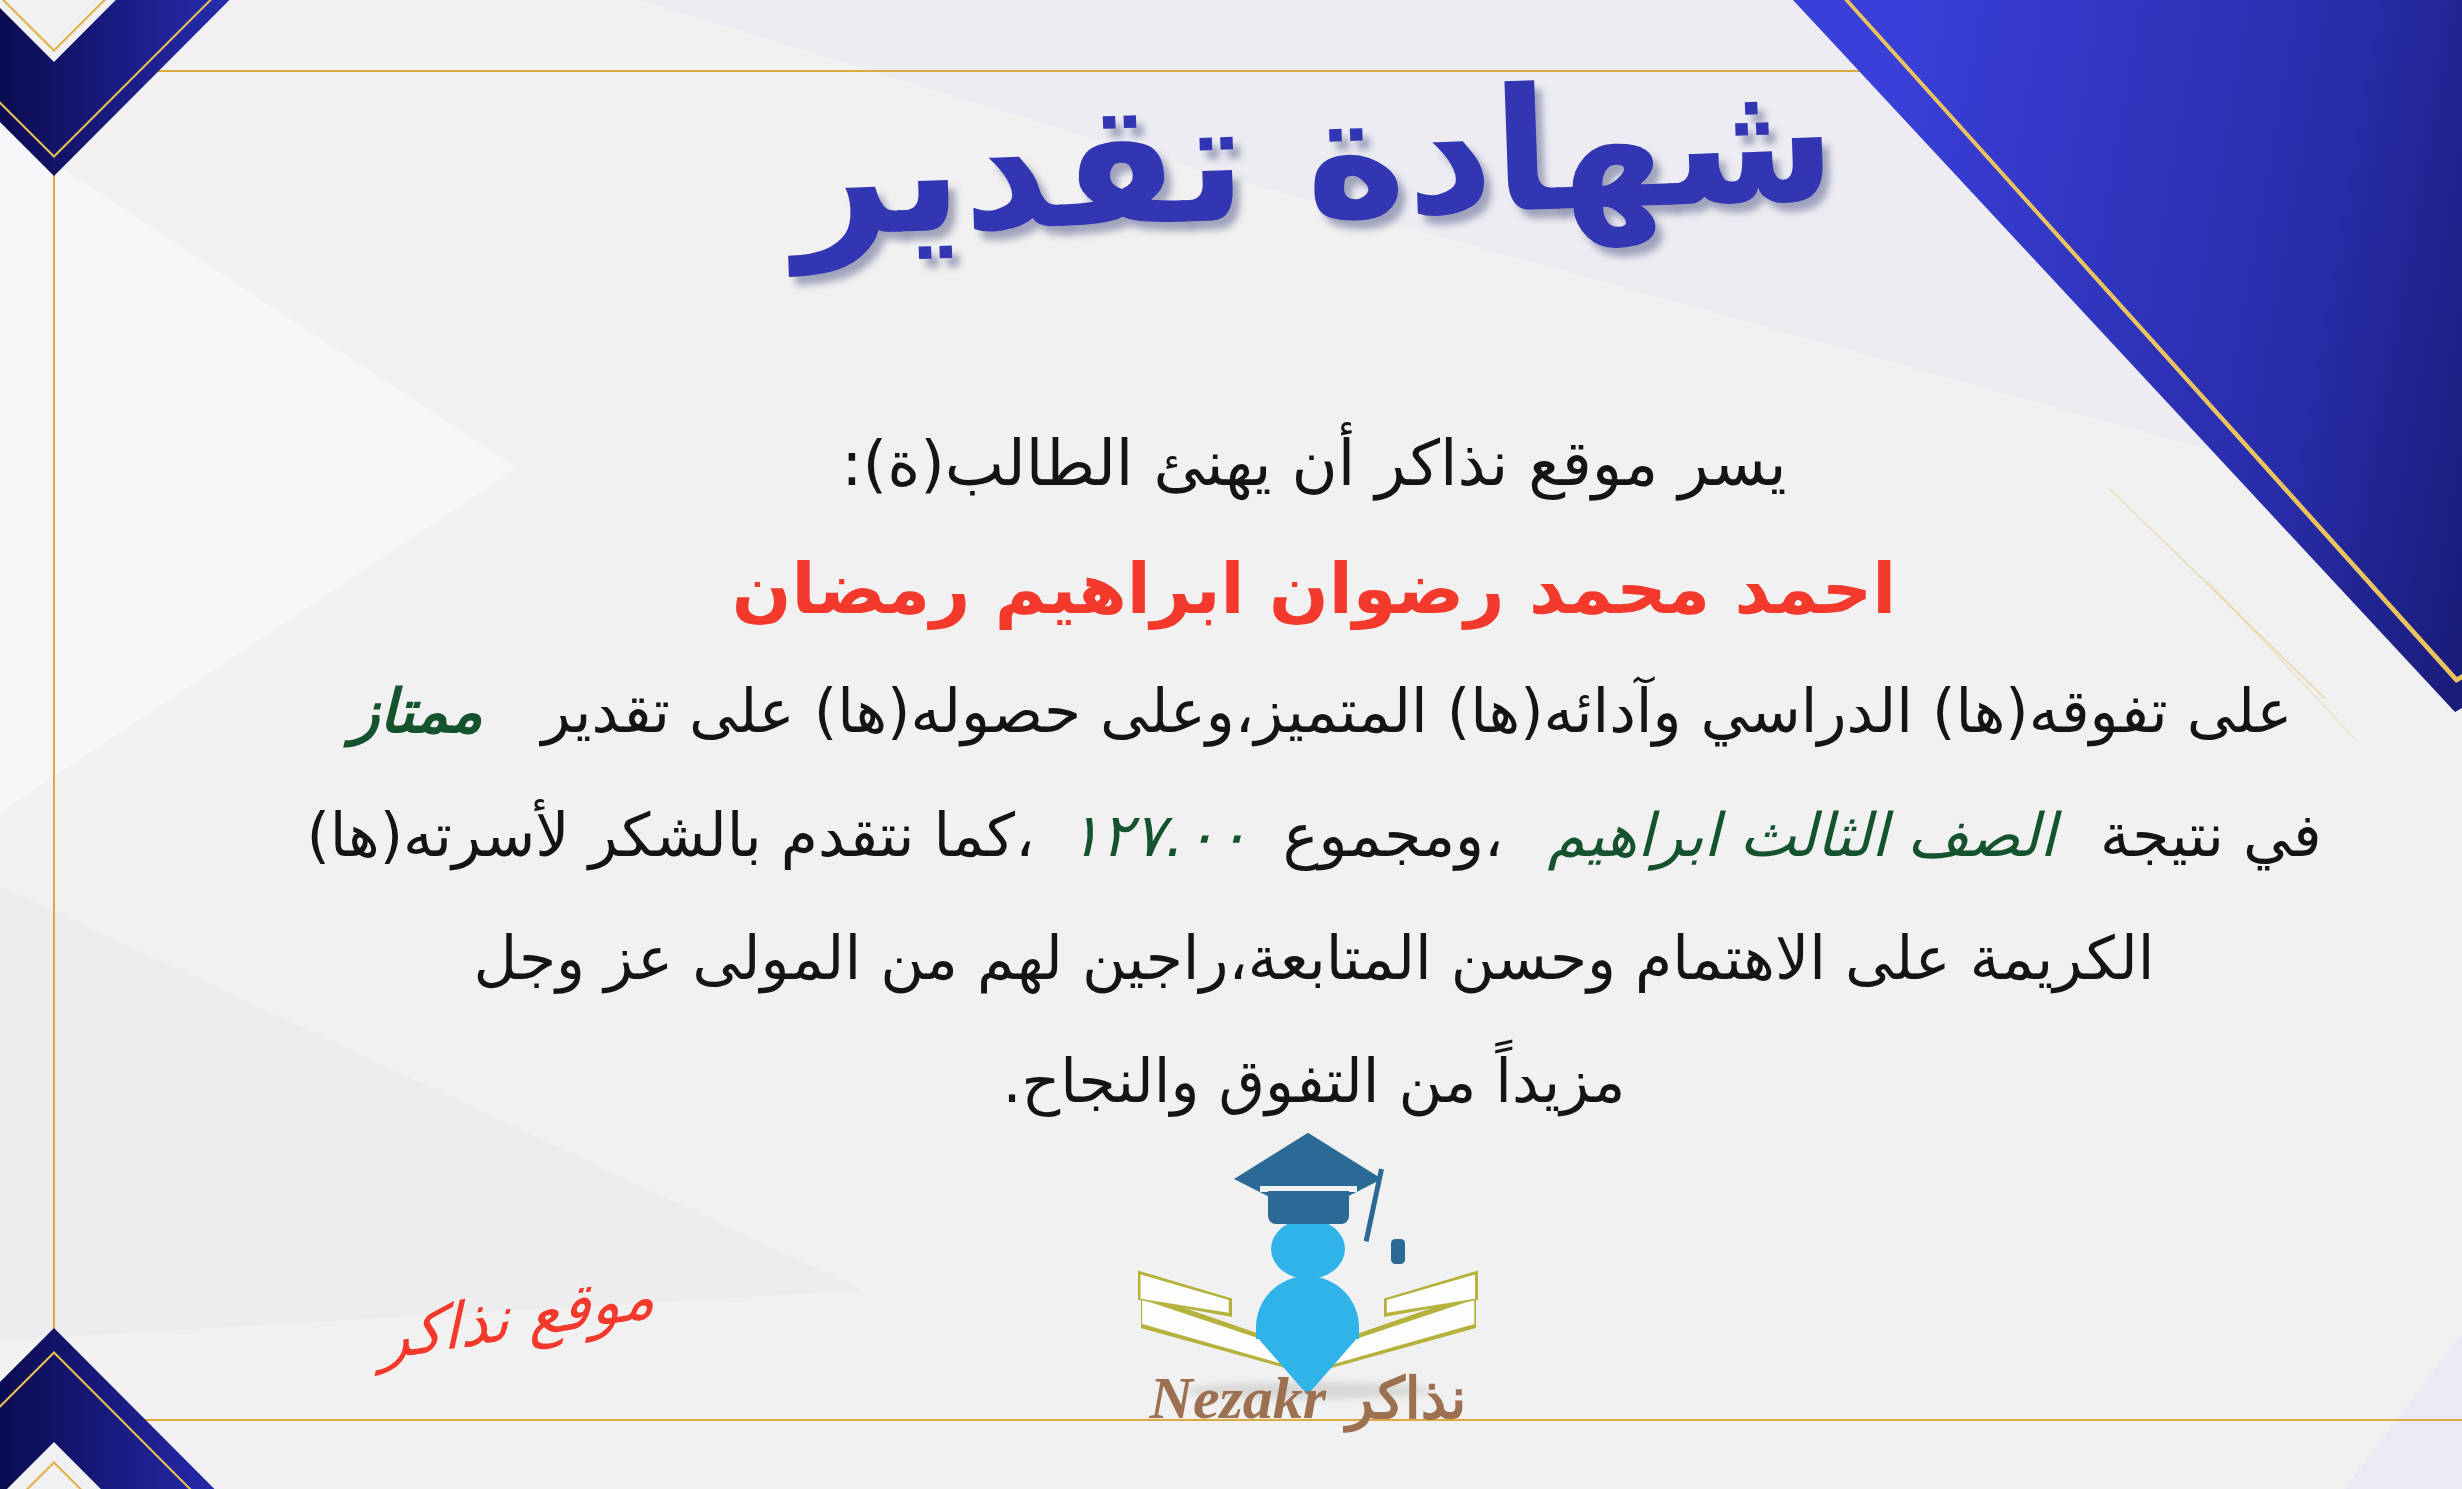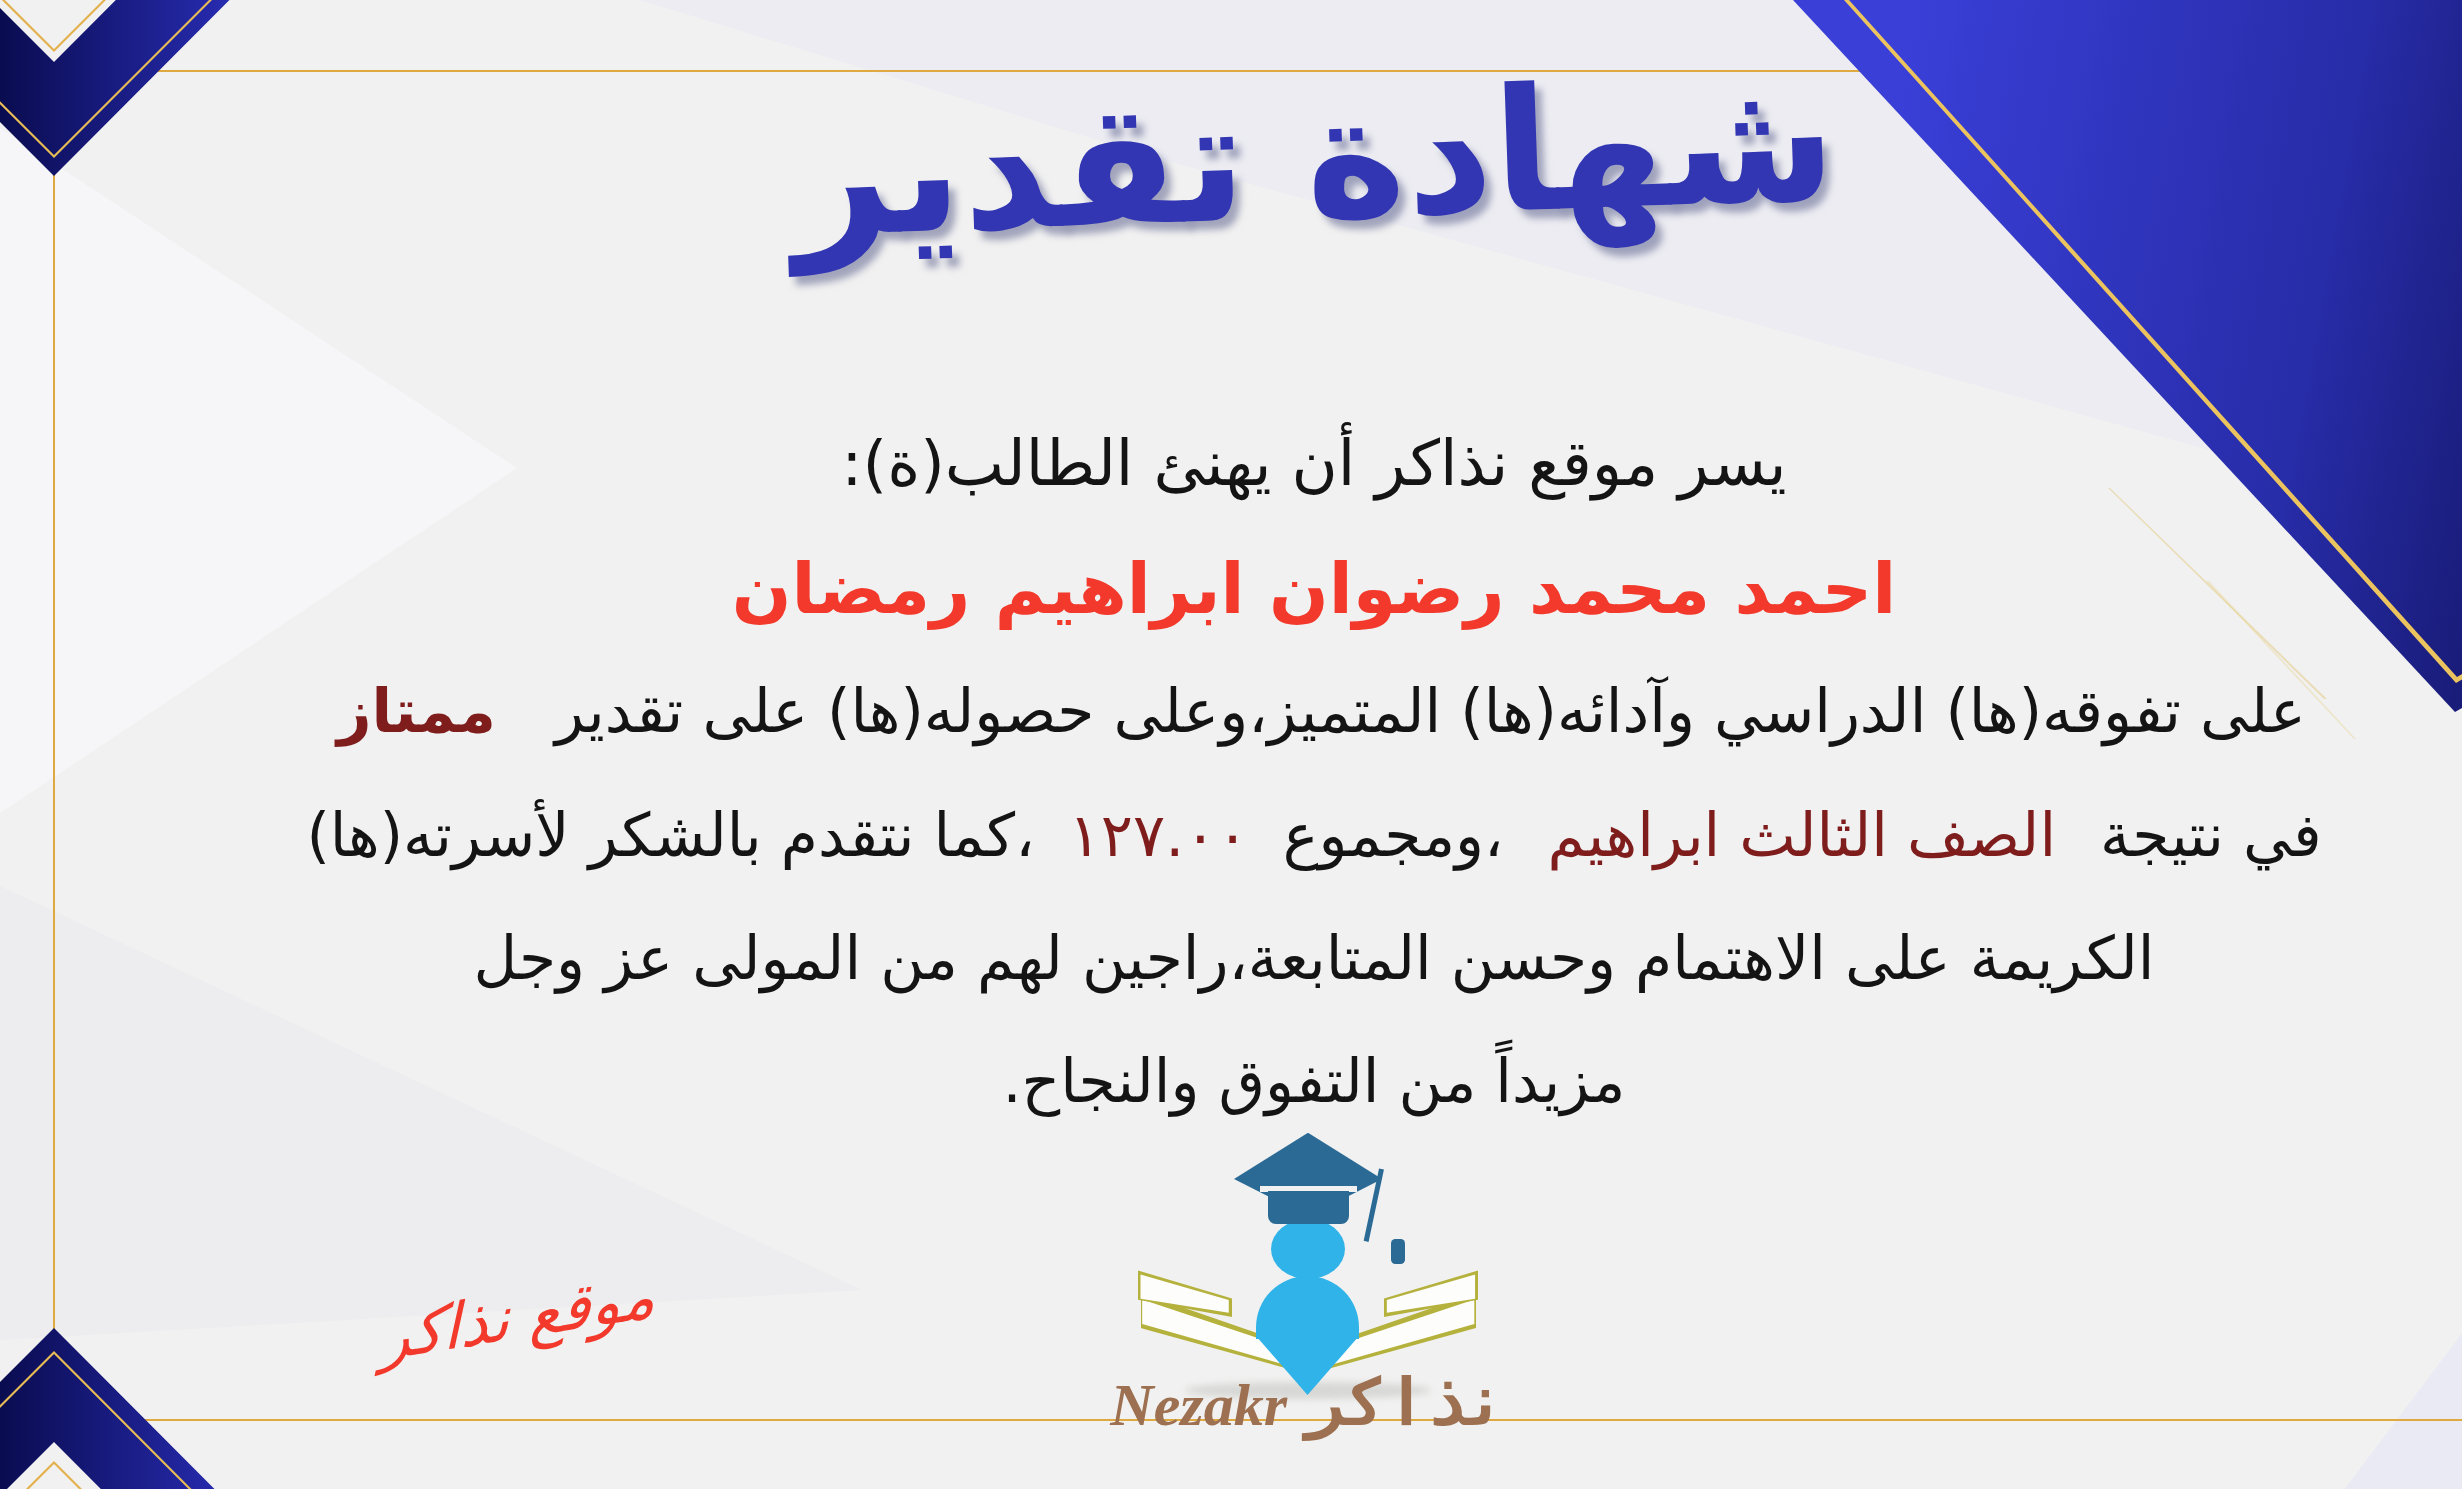--- a/index.html
+++ b/index.html
@@ -51,21 +51,21 @@
   .txt{position:absolute;left:148px;right:148px;text-align:center;direction:rtl;color:#141414;z-index:10;}
   .title{top:59px;font-size:170px;font-weight:bold;color:#3236b2;
     text-shadow:6.9px 8.9px 7.9px rgba(108,113,152,.6);transform:rotate(-2deg);}
   .l-intro{top:427px;font-size:63px;}
   .l-name{top:548px;font-size:70px;font-weight:bold;color:#f2392b;}
   .l-body{font-size:60px;}
   .l3{top:676px;}
   .l4{top:800px;}
   .l5{top:923px;}
   .l6{top:1046px;}
-  .red{color:#7f1d1d;}
+  .red{color:#14532d;font-style:italic;}
   .grade{margin-inline-start:59px;margin-inline-end:14.8px;font-weight:bold;}
   .stage{margin-inline:44px;}
   .total{margin-inline:34px;margin-top:11px;}
 
   .sig-label{position:absolute;left:389px;top:1168px;width:266px;text-align:center;
     font-size:75px;font-weight:bold;color:#141414;direction:rtl;z-index:10;}
   .sig-script{position:absolute;left:340px;top:1280px;width:355px;text-align:center;
     font-size:62px;font-style:italic;color:#f2392b;direction:rtl;
     transform:rotate(-9deg) skewX(-8deg);z-index:10;}
 
@@ -86,21 +86,21 @@
   .fanL-olive{left:27px;top:143px;width:94px;height:62px;background:#b5b13d;clip-path:polygon(0 25%,100% 70%,100% 100%,0 72%);}
   .fanL-white{left:28.6px;top:145px;width:91px;height:58px;background:#fdfdfb;clip-path:polygon(1% 30%,98% 74%,98% 96%,1% 72%);}
   .wingR-base{left:195px;top:165px;width:170px;height:98px;background:#b5b13d;clip-path:polygon(100% 16%,0 76%,0 100%,100% 52%);}
   .wingR-page{left:195px;top:165px;width:170px;height:98px;background:#fdfdfb;clip-path:polygon(99% 23%,2% 79%,2% 96%,99% 48%);}
   .fanR-olive{left:273px;top:143px;width:94px;height:62px;background:#b5b13d;clip-path:polygon(100% 25%,0 70%,0 100%,100% 72%);}
   .fanR-white{left:274px;top:145px;width:91px;height:58px;background:#fdfdfb;clip-path:polygon(99% 30%,2% 74%,2% 96%,99% 72%);}
   .spine{left:188px;top:245px;width:17.7px;height:28.6px;background:#9d9935;clip-path:polygon(0 0,100% 0,50% 100%);}
   .logo-shadow{left:74px;top:270px;width:246px;height:16.7px;background:rgba(100,100,90,.18);border-radius:50%;filter:blur(3.9px);}
   .logo-text{left:0;top:252px;width:394px;display:flex;justify-content:center;align-items:baseline;gap:20px;color:#9c7050;direction:ltr;}
   .lt-latin{font-family:"Liberation Serif",serif;font-weight:bold;font-style:italic;font-size:60px;}
-  .lt-arabic{font-family:Liberation Mono, monospace;font-weight:bold;font-size:66px;}
+  .lt-arabic{font-family:Liberation Serif, serif;font-weight:bold;font-size:57px;}
 </style>
 </head>
 <body>
 
 <div class="canvas">
 
   <div class="shape facet1"></div>
   <div class="shape facet2"></div>
   <div class="shape facet3"></div>
   <div class="shape facet4"></div>

